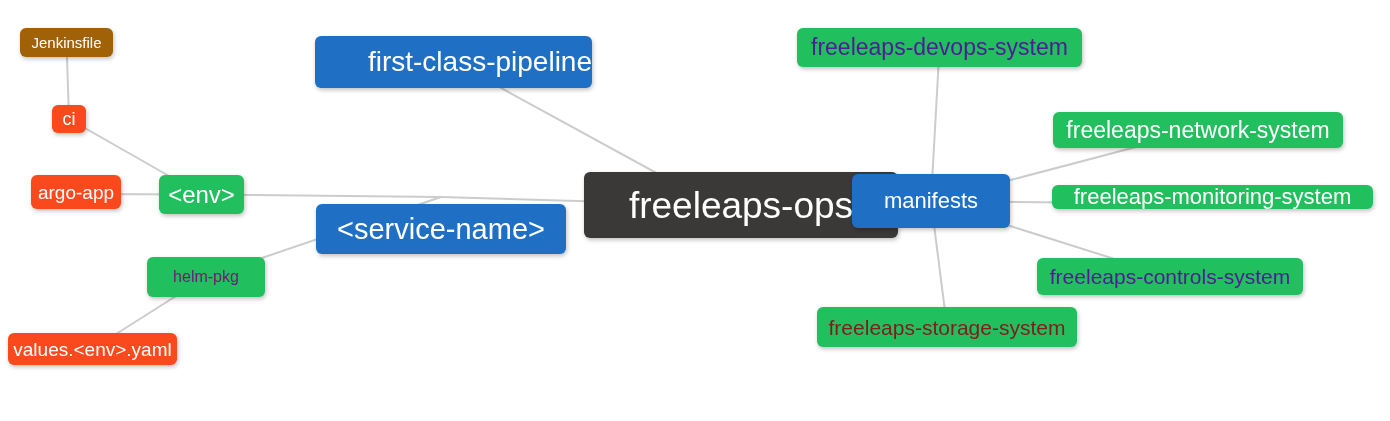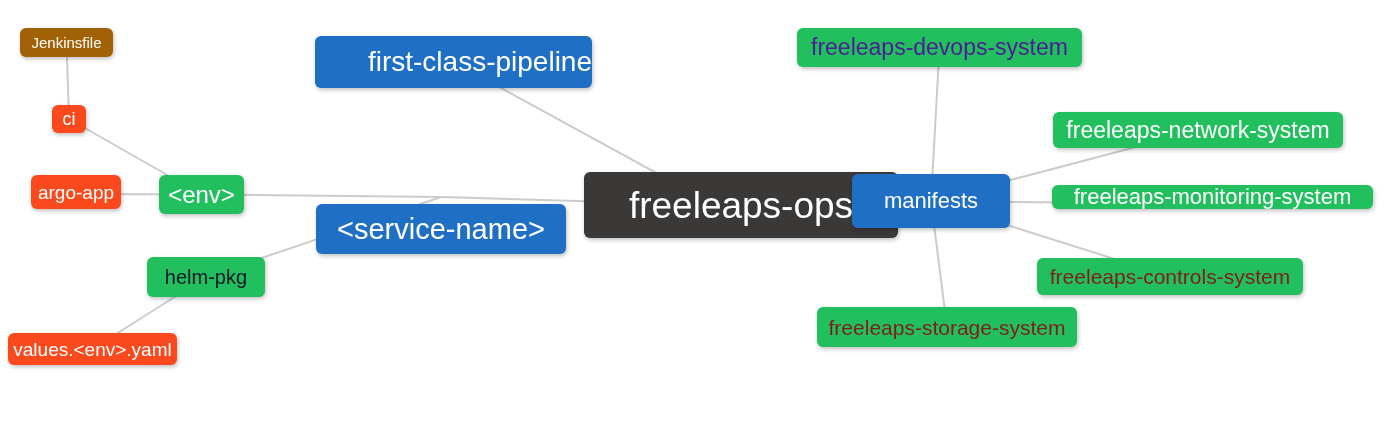--- a/index.html
+++ b/index.html
@@ -65,21 +65,21 @@
       </div>
       <div class="node" style="left: 316px; top: 172px; width: 250px; height: 50px; font-size: 29px; background: rgb(31, 111, 197); color: rgb(255, 255, 255); margin-top: 32px;">
         <span>&lt;service-name&gt;</span>
       </div>
       <div class="node" style="left: 852px; top: 174px; width: 158px; height: 54px; font-size: 22px; background: rgb(31, 111, 197); color: rgb(255, 255, 255);">
         <span>manifests</span>
       </div>
       <div class="node" style="left: 159px; top: 175px; width: 85px; height: 39px; font-size: 24px; background: rgb(34, 191, 94); color: rgb(255, 255, 255);">
         <span>&lt;env&gt;</span>
       </div>
-      <div class="node" style="left: 147px; top: 257px; width: 118px; height: 40px; font-size: 20px; background: rgb(34, 191, 94); color: #0f172a;">
+      <div class="node" style="left: 147px; top: 257px; width: 118px; height: 40px; font-size: 16px; background: rgb(34, 191, 94); color: #701a75;">
         <span>helm-pkg</span>
       </div>
       <div class="node" style="left: 52px; top: 105px; width: 34px; height: 28px; font-size: 18px; background: rgb(250, 74, 29); color: rgb(255, 255, 255);">
         <span>ci</span>
       </div>
       <div class="node" style="left: 31px; top: 175px; width: 90px; height: 34px; font-size: 19px; background: rgb(250, 74, 29); color: rgb(255, 255, 255);">
         <span>argo-app</span>
       </div>
       <div class="node" style="left: 20px; top: 28px; width: 93px; height: 29px; font-size: 15px; background: #a16207; color: rgb(255, 255, 255);">
         <span>Jenkinsfile</span>
@@ -89,20 +89,20 @@
       </div>
       <div class="node" style="left: 797px; top: 28px; width: 285px; height: 39px; font-size: 23px; background: rgb(34, 191, 94); color: #4c1d95;">
         <span>freeleaps-devops-system</span>
       </div>
       <div class="node" style="left: 1053px; top: 112px; width: 290px; height: 36px; font-size: 23px; background: rgb(34, 191, 94); color: rgb(255, 255, 255);">
         <span>freeleaps-network-system</span>
       </div>
       <div class="node" style="left: 1052px; top: 185px; width: 321px; height: 24px; font-size: 22px; background: rgb(34, 191, 94); color: rgb(255, 255, 255);">
         <span>freeleaps-monitoring-system</span>
       </div>
-      <div class="node" style="left: 1037px; top: 258px; width: 266px; height: 37px; font-size: 21px; background: rgb(34, 191, 94); color: #7f1d1d;">
+      <div class="node" style="left: 1037px; top: 258px; width: 266px; height: 37px; font-size: 21px; background: rgb(34, 191, 94); color: #4c1d95;">
         <span>freeleaps-controls-system</span>
       </div>
       <div class="node" style="left: 817px; top: 307px; width: 260px; height: 40px; font-size: 21px; background: rgb(34, 191, 94); color: #7f1d1d;">
         <span>freeleaps-storage-system</span>
       </div>
     </div>
 </div>
 
 </body></html>

